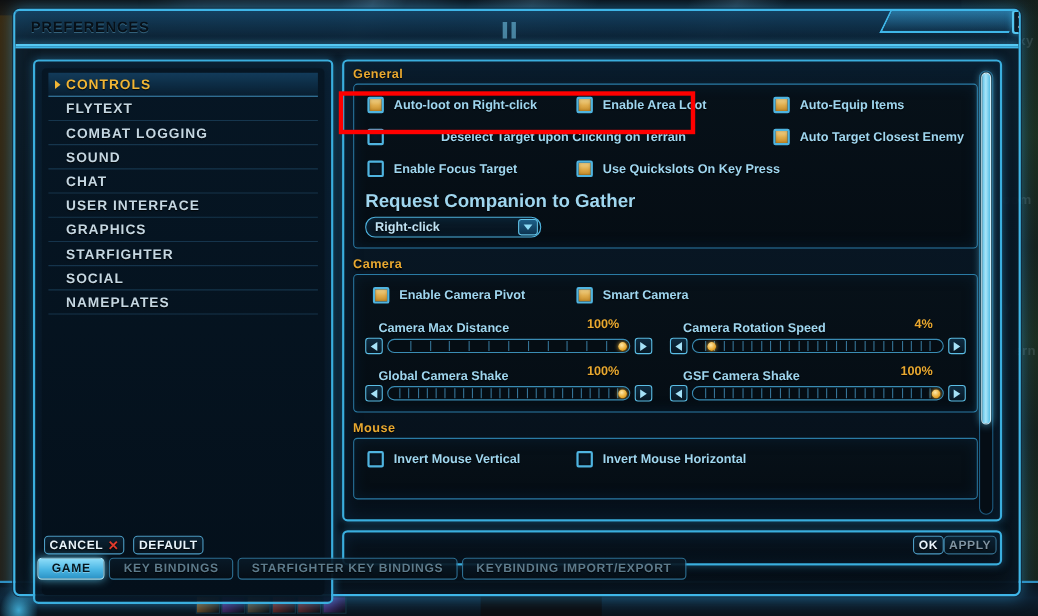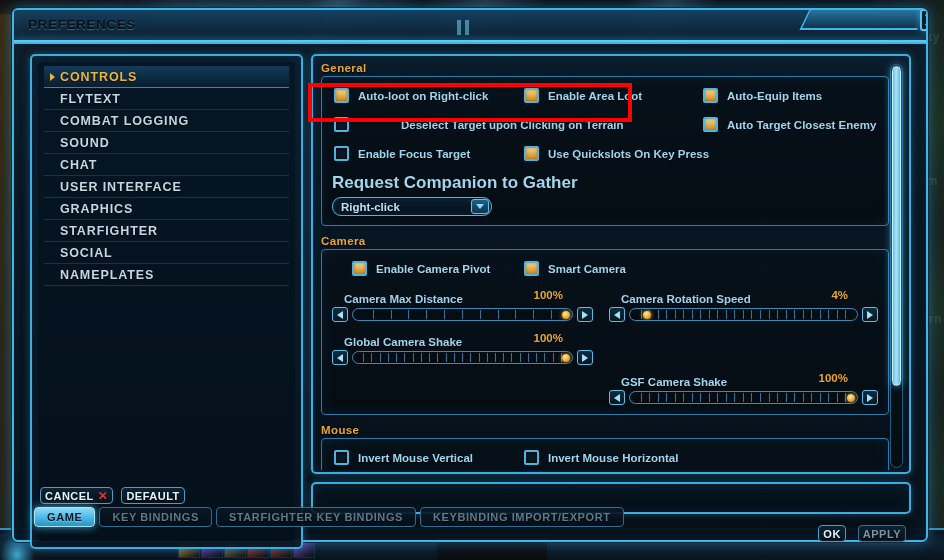--- a/index.html
+++ b/index.html
@@ -468,21 +468,21 @@
     font-weight: bold;
   }
   #footer-left {
     position: absolute;
     left: 26px; top: 3px;
     display: flex; gap: 8px;
   }
   #footer-right {
     position: absolute;
     right: 20px; top: 3px;
-    display: flex; gap: 12px; margin-top: 38px;
+    display: flex; gap: 0;
   }
 
   
   #tabs {
     position: absolute;
     left: 20px; bottom: 4px;
     display: flex;
     align-items: flex-end;
   }
   .tab {
@@ -666,21 +666,21 @@
               </div>
 
             </div>
           </div>
 
           <div class="group">
             <div class="group-label">Camera</div>
             <div class="group-box">
 
               <div class="cbrow">
-                <div class="cb" style="left:20px;">
+                <div class="cb" style="left:7px;">
                   <span class="cbox on"></span>
                   <span class="cblabel">Enable Camera Pivot</span>
                 </div>
                 <div class="cb" style="left:192px;">
                   <span class="cbox on"></span>
                   <span class="cblabel">Smart Camera</span>
                 </div>
               </div>
 
               <div class="slider-grid">
@@ -801,21 +801,21 @@
                           <i></i>
                           <i></i>
                         </span>
                       <span class="sknob" style="left: 209px;"></span>
                     </span>
                     <span class="sbtn right">
                         <i></i>
                       </span>
                   </div>
                 </div>
-                <div class="slider-cell" style="padding-left:4px;margin-top:40px;">
+                <div class="slider-cell" style="padding-left:4px;">
                   <div class="slider-head">
                     <span class="slider-name">GSF Camera Shake</span>
                     <span class="slider-val">100%</span>
                   </div>
                   <div class="slider-row">
                     <span class="sbtn left">
                         <i></i>
                       </span>
                     <span class="strack">
                       <span class="sticks">

